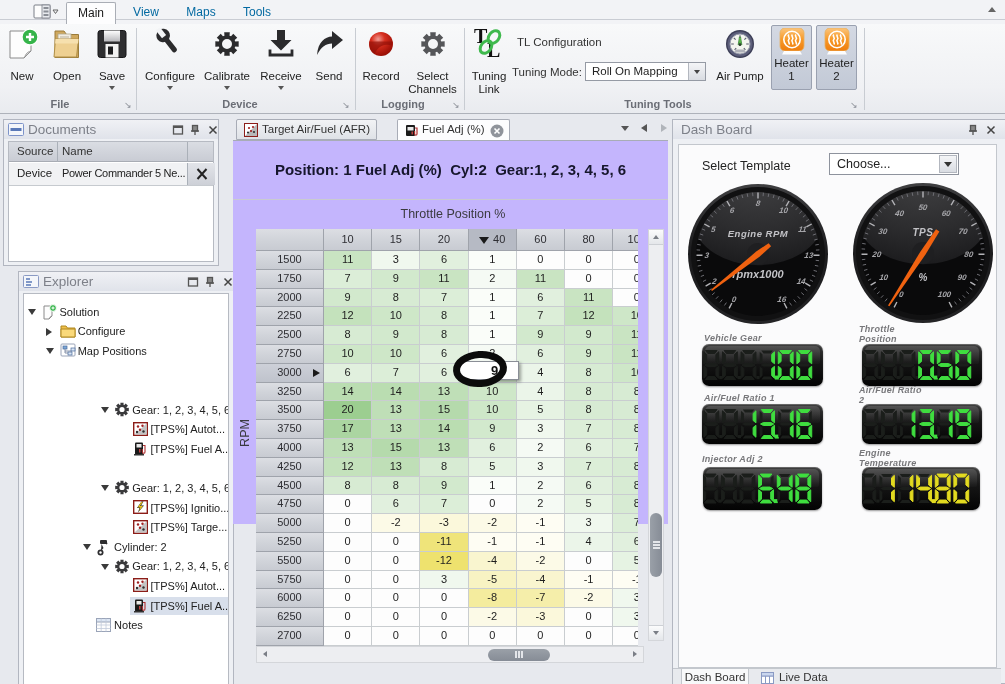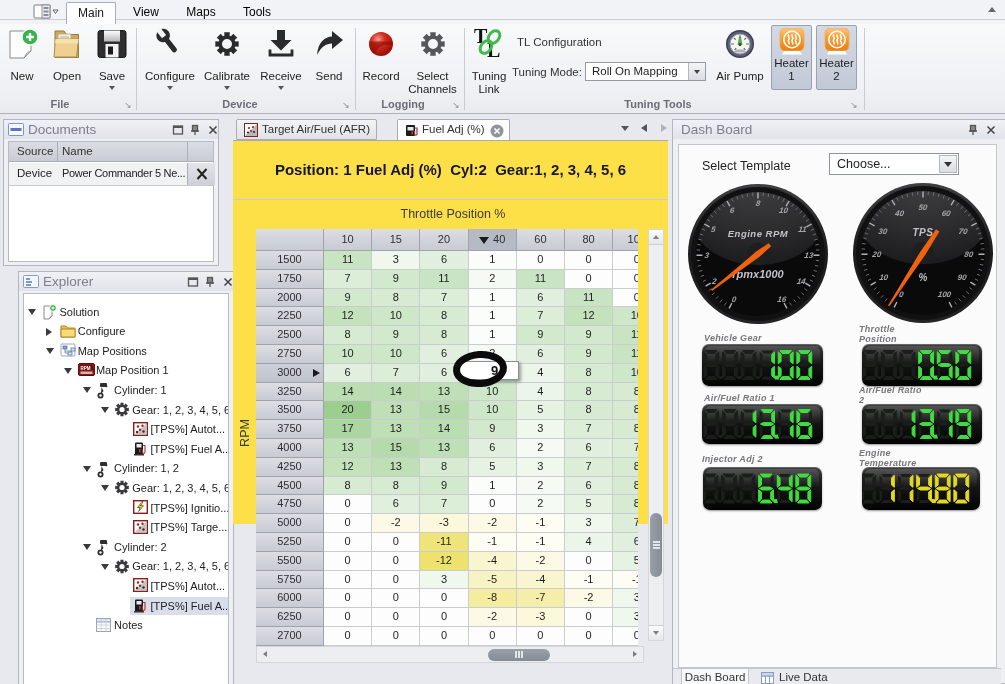--- a/index.html
+++ b/index.html
@@ -2,21 +2,21 @@
 <html><head>
 <meta charset="utf-8">
 <style>
 * { margin:0; padding:0; box-sizing:border-box; }
 html,body { width:1005px; height:684px; overflow:hidden; }
 body { font-family:"Liberation Sans", sans-serif; background:#e7e9ee; position:relative; }
 .abs { position:absolute; }
 
 
 #tabrow { position:absolute; left:0; top:0; width:1005px; height:24px; background:#f2f3f6; }
-.rtab { position:absolute; top:2px; height:22px; line-height:21px; text-align:center; font-size:12px; color:#000000; }
+.rtab { position:absolute; top:2px; height:22px; line-height:21px; text-align:center; font-size:12px; color:#0369a1; }
 .rtab.active { background:#fdfdfe; border:1px solid #a9adb5; border-bottom:none; border-radius:2px 2px 0 0; color:#1a1a1a; z-index:2; }
 #ribbon { position:absolute; left:0; top:24px; width:1005px; height:90px; background:linear-gradient(180deg,#f8f9fa 0%,#f0f1f4 70%,#e9ebef 100%); border-bottom:1px solid #aeb2ba; }
 .rdiv { position:absolute; top:4px; width:1px; height:82px; background:#c8ccd2; }
 .grouplabel { position:absolute; top:74px; height:14px; font-size:11px; font-weight:bold; color:#6b6e76; text-align:center; }
 .gexp { position:absolute; top:76px; width:10px; height:10px; color:#8a8e96; font-size:9px; line-height:10px; }
 .ribtn { position:absolute; top:4px; text-align:center; font-size:11.5px; color:#222; }
 .ribtn .ic { margin:0 auto; display:block; }
 .ribtn .lbl { position:absolute; top:42px; width:100%; line-height:13px; }
 .caret { width:0; height:0; border-left:3px solid transparent; border-right:3px solid transparent; border-top:4px solid #555; margin:2px auto 0; }
 
@@ -324,43 +324,20 @@
         <div class="tarrow open" style="left:22.2px;"></div>
         <span style="position:absolute;left:35.7px;top:1px;"><svg width="16" height="14" viewBox="0 0 16 14">
             <rect x="1" y="1" width="14" height="12" rx="1" fill="#fff" stroke="#9aa4b8"></rect>
             <rect x="3" y="3" width="4" height="3" fill="#7ba7d7" stroke="#4a6a9a" stroke-width="0.7"></rect>
             <path d="M5 6 v4 h4 M5 8 h7" stroke="#6a7a94" fill="none" stroke-width="0.8"></path>
             <rect x="8" y="9" width="4" height="3" fill="#d8e4f4" stroke="#4a6a9a" stroke-width="0.7"></rect>
             <rect x="11" y="5" width="4" height="3" fill="#d8e4f4" stroke="#4a6a9a" stroke-width="0.7"></rect>
           </svg></span>
         <span style="position:absolute;left:53.7px;top:2.5px;">Map Positions</span>
       </div>
-      <div class="treerow" style="left:0;top:67.80000000000001px;width:206px;">
-        <div class="tarrow open" style="left:40.4px;"></div>
-        <span style="position:absolute;left:53.9px;top:1px;"><svg width="17" height="13" viewBox="0 0 17 13">
-            <rect x="0.5" y="0.5" width="16" height="12" rx="1.5" fill="#8c1612" stroke="#5a0c0a"></rect>
-            <rect x="2" y="2" width="13" height="5" fill="#6a100c"></rect>
-            <text x="2.5" y="6.5" font-size="4.5" fill="#fff" font-weight="bold" font-family="Liberation Sans">RPM</text>
-            <rect x="2.5" y="8.5" width="12" height="2.5" fill="#c8b8b8"></rect>
-          </svg></span>
-        <span style="position:absolute;left:71.9px;top:2.5px;">Map Position 1</span>
-      </div>
-      <div class="treerow" style="left:0;top:87.4px;width:206px;">
-        <div class="tarrow open" style="left:58.599999999999994px;"></div>
-        <span style="position:absolute;left:72.1px;top:1px;"><svg width="15" height="17" viewBox="0 0 15 17">
-            <g fill="#2e2e30">
-              <rect x="4" y="1" width="7" height="4" rx="1"></rect>
-              <path d="M5.5 5 l2 4 h0 l-2.5 3 z"></path>
-              <circle cx="4.5" cy="13.5" r="3"></circle>
-              <circle cx="4.5" cy="13.5" r="1.2" fill="#fff"></circle>
-              <rect x="9" y="2.5" width="3" height="1.6" transform="rotate(30 9 2.5)"></rect>
-            </g>
-          </svg></span>
-        <span style="position:absolute;left:90.1px;top:2.5px;">Cylinder: 1</span>
-      </div>
       <div class="treerow" style="left:0;top:107px;width:206px;">
         <div class="tarrow open" style="left:76.8px;"></div>
         <span style="position:absolute;left:90.3px;top:1px;"><svg width="16" height="15" viewBox="0 0 16 15">
             <path d="M6.37 0.69 L9.63 0.69 L9.48 2.68 L10.36 3.05 L11.66 1.53 L13.97 3.84 L12.45 5.14 L12.82 6.02 L14.81 5.87 L14.81 9.13 L12.82 8.98 L12.45 9.86 L13.97 11.16 L11.66 13.47 L10.36 11.95 L9.48 12.32 L9.63 14.31 L6.37 14.31 L6.52 12.32 L5.64 11.95 L4.34 13.47 L2.03 11.16 L3.55 9.86 L3.18 8.98 L1.19 9.13 L1.19 5.87 L3.18 6.02 L3.55 5.14 L2.03 3.84 L4.34 1.53 L5.64 3.05 L6.52 2.68 L6.37 0.69 Z M10.6 7.5 A2.6 2.6 0 1 0 5.4 7.5 A2.6 2.6 0 1 0 10.6 7.5 Z" fill="#3a3a3c" fill-rule="evenodd"></path>
           </svg></span>
         <span style="position:absolute;left:108.3px;top:2.5px;">Gear: 1, 2, 3, 4, 5, 6</span>
       </div>
       <div class="treerow" style="left:0;top:126.60000000000001px;width:206px;">
         <span style="position:absolute;left:108.5px;top:1px;"><svg width="15" height="14" viewBox="0 0 15 14">
             <rect x="0.7" y="0.7" width="13.6" height="12.6" fill="#fff" stroke="#8c1d18" stroke-width="1.4"></rect>
@@ -375,33 +352,20 @@
       </div>
       <div class="treerow" style="left:0;top:146.20000000000002px;width:206px;">
         <span style="position:absolute;left:108.5px;top:1px;"><svg width="14" height="15" viewBox="0 0 14 15">
             <rect x="2" y="1.5" width="8" height="12" rx="1" fill="#1a1a1a"></rect>
             <rect x="3.5" y="3" width="5" height="3.5" fill="#e8e8e8"></rect>
             <path d="M10 4.5 h2 v6.5 a1.3 1.3 0 0 1-2.6 0 v-3" stroke="#b03030" stroke-width="1.1" fill="none"></path>
             <rect x="6" y="8" width="1.5" height="3.5" fill="#c04040"></rect>
             <rect x="1" y="13" width="10" height="1.5" fill="#333"></rect>
           </svg></span>
         <span style="position:absolute;left:126.5px;top:2.5px;">[TPS%] Fuel A...</span>
-      </div>
-      <div class="treerow" style="left:0;top:165.8px;width:206px;">
-        <div class="tarrow open" style="left:58.599999999999994px;"></div>
-        <span style="position:absolute;left:72.1px;top:1px;"><svg width="15" height="17" viewBox="0 0 15 17">
-            <g fill="#2e2e30">
-              <rect x="4" y="1" width="7" height="4" rx="1"></rect>
-              <path d="M5.5 5 l2 4 h0 l-2.5 3 z"></path>
-              <circle cx="4.5" cy="13.5" r="3"></circle>
-              <circle cx="4.5" cy="13.5" r="1.2" fill="#fff"></circle>
-              <rect x="9" y="2.5" width="3" height="1.6" transform="rotate(30 9 2.5)"></rect>
-            </g>
-          </svg></span>
-        <span style="position:absolute;left:90.1px;top:2.5px;">Cylinder: 1, 2</span>
       </div>
       <div class="treerow" style="left:0;top:185.4px;width:206px;">
         <div class="tarrow open" style="left:76.8px;"></div>
         <span style="position:absolute;left:90.3px;top:1px;"><svg width="16" height="15" viewBox="0 0 16 15">
             <path d="M6.37 0.69 L9.63 0.69 L9.48 2.68 L10.36 3.05 L11.66 1.53 L13.97 3.84 L12.45 5.14 L12.82 6.02 L14.81 5.87 L14.81 9.13 L12.82 8.98 L12.45 9.86 L13.97 11.16 L11.66 13.47 L10.36 11.95 L9.48 12.32 L9.63 14.31 L6.37 14.31 L6.52 12.32 L5.64 11.95 L4.34 13.47 L2.03 11.16 L3.55 9.86 L3.18 8.98 L1.19 9.13 L1.19 5.87 L3.18 6.02 L3.55 5.14 L2.03 3.84 L4.34 1.53 L5.64 3.05 L6.52 2.68 L6.37 0.69 Z M10.6 7.5 A2.6 2.6 0 1 0 5.4 7.5 A2.6 2.6 0 1 0 10.6 7.5 Z" fill="#3a3a3c" fill-rule="evenodd"></path>
           </svg></span>
         <span style="position:absolute;left:108.3px;top:2.5px;">Gear: 1, 2, 3, 4, 5, 6</span>
       </div>
       <div class="treerow" style="left:0;top:224.60000000000002px;width:206px;">
         <span style="position:absolute;left:108.5px;top:1px;"><svg width="15" height="14" viewBox="0 0 15 14">
@@ -500,21 +464,21 @@
       <span style="position:absolute;left:24px;top:3px;">Fuel Adj (%)</span>
       <svg style="position:absolute;left:92px;top:4px" width="14" height="14" viewBox="0 0 14 14">
           <circle cx="7" cy="7" r="6.5" fill="#90949b"></circle>
           <path d="M4.5 4.5 l5 5 M9.5 4.5 l-5 5" stroke="#fff" stroke-width="1.6"></path>
         </svg>
     </div>
     <div style="position:absolute;left:388px;top:7px;width:0;height:0;border-left:4px solid transparent;border-right:4px solid transparent;border-top:5px solid #555;"></div>
     <div style="position:absolute;left:408px;top:5px;width:0;height:0;border-top:4.5px solid transparent;border-bottom:4.5px solid transparent;border-right:6px solid #555;"></div>
     <div style="position:absolute;left:428px;top:5px;width:0;height:0;border-top:4.5px solid transparent;border-bottom:4.5px solid transparent;border-left:6px solid #b0b4ba;"></div>
   </div>
-  <div style="position:absolute;left:0;top:26px;width:435px;height:384px;background:#fde047;border-top:1px solid #a8acb6;">
+  <div style="position:absolute;left:0;top:26px;width:435px;height:384px;background:#c4b5fd;border-top:1px solid #a8acb6;">
     <div style="position:absolute;left:0;top:20px;width:435px;height:22px;text-align:center;font-size:15px;font-weight:bold;color:#16162c;">Position: 1 Fuel Adj (%)&nbsp; Cyl:2&nbsp; Gear:1, 2, 3, 4, 5, 6</div>
     <div style="position:absolute;left:0;top:58px;width:435px;height:1px;background:#c9cbd0;"></div>
     <div style="position:absolute;left:0;top:66px;width:440px;text-align:center;font-size:12.5px;color:#3a3a3f;">Throttle Position %</div>
     <div style="position:absolute;left:-2px;top:285px;font-size:12.5px;color:#3a3a3f;transform:rotate(-90deg);transform-origin:center;">RPM</div>
     <div id="grid" style="position:absolute;left:23px;top:88px;width:382px;height:417px;overflow:hidden;">
         <div class="gridhead" style="left:0;top:0;width:68px;height:22px;"></div>
         <div class="gridhead" style="left:68px;top:0;width:48.2px;height:22px;line-height:21px;">10</div>
         <div class="gridhead" style="left:116.2px;top:0;width:48.2px;height:22px;line-height:21px;">15</div>
         <div class="gridhead" style="left:164.4px;top:0;width:48.2px;height:22px;line-height:21px;">20</div>
         <div class="gridhead" style="left:212.60000000000002px;top:0;width:48.2px;height:22px;line-height:21px;background:#b6bac4;"><span style="display:inline-block;width:0;height:0;border-left:5px solid transparent;border-right:5px solid transparent;border-top:7px solid #1a1a1a;vertical-align:middle;margin-right:4px;"></span>40</div>

